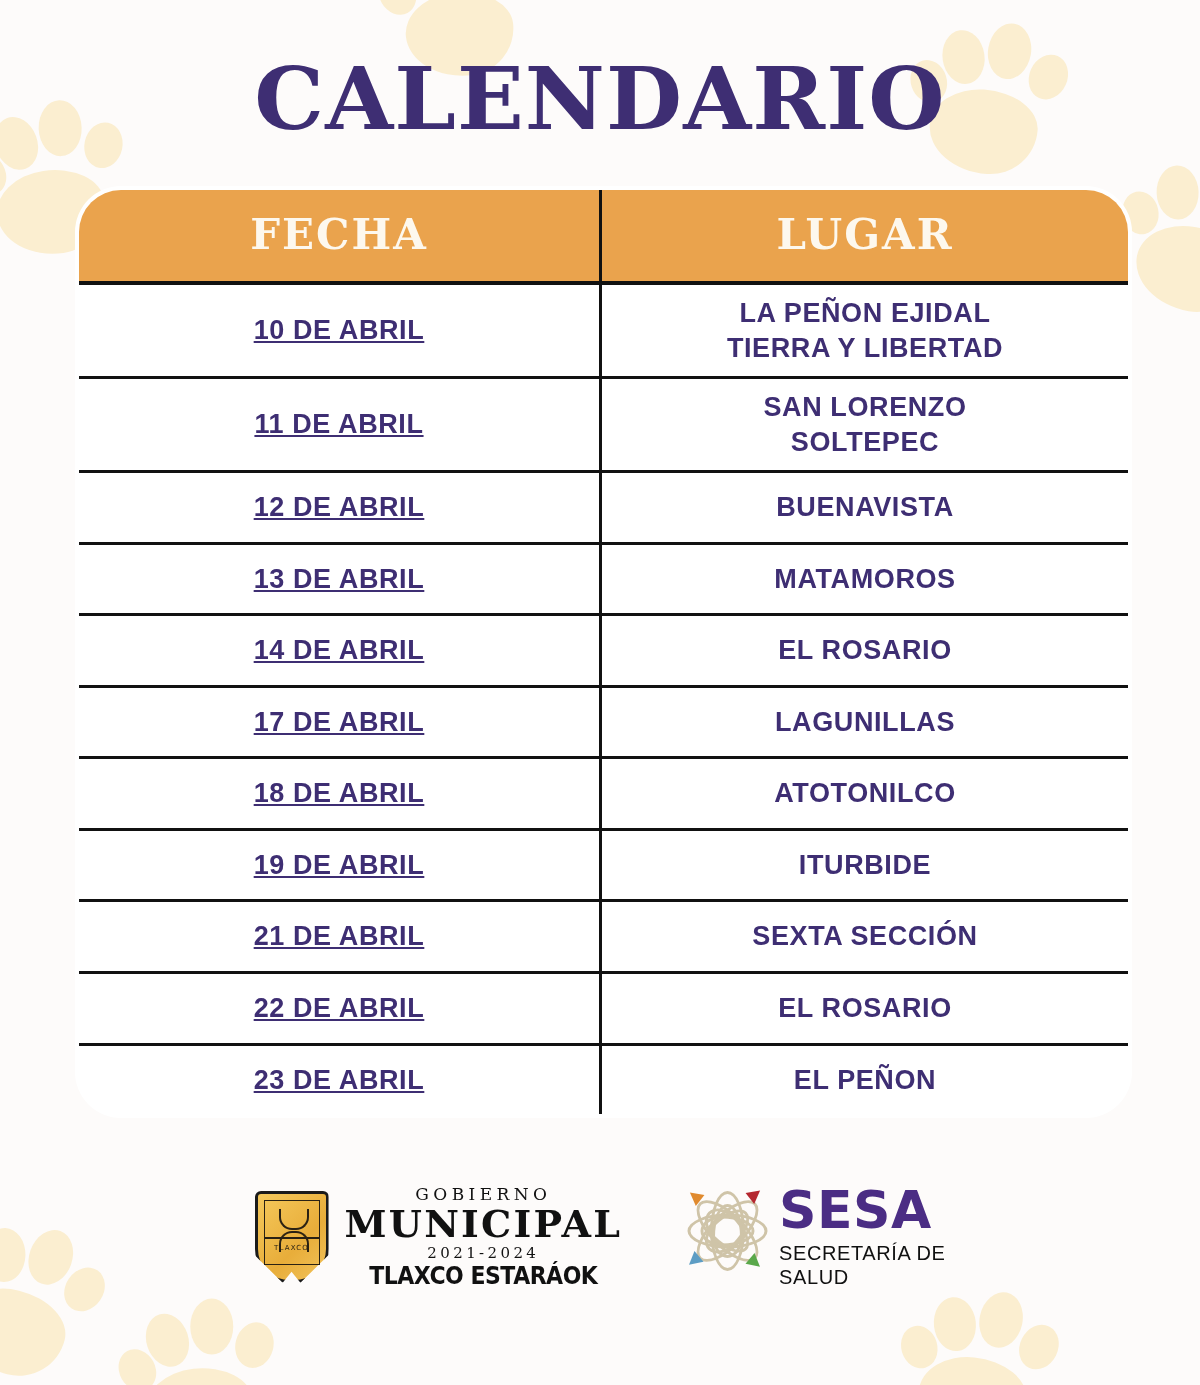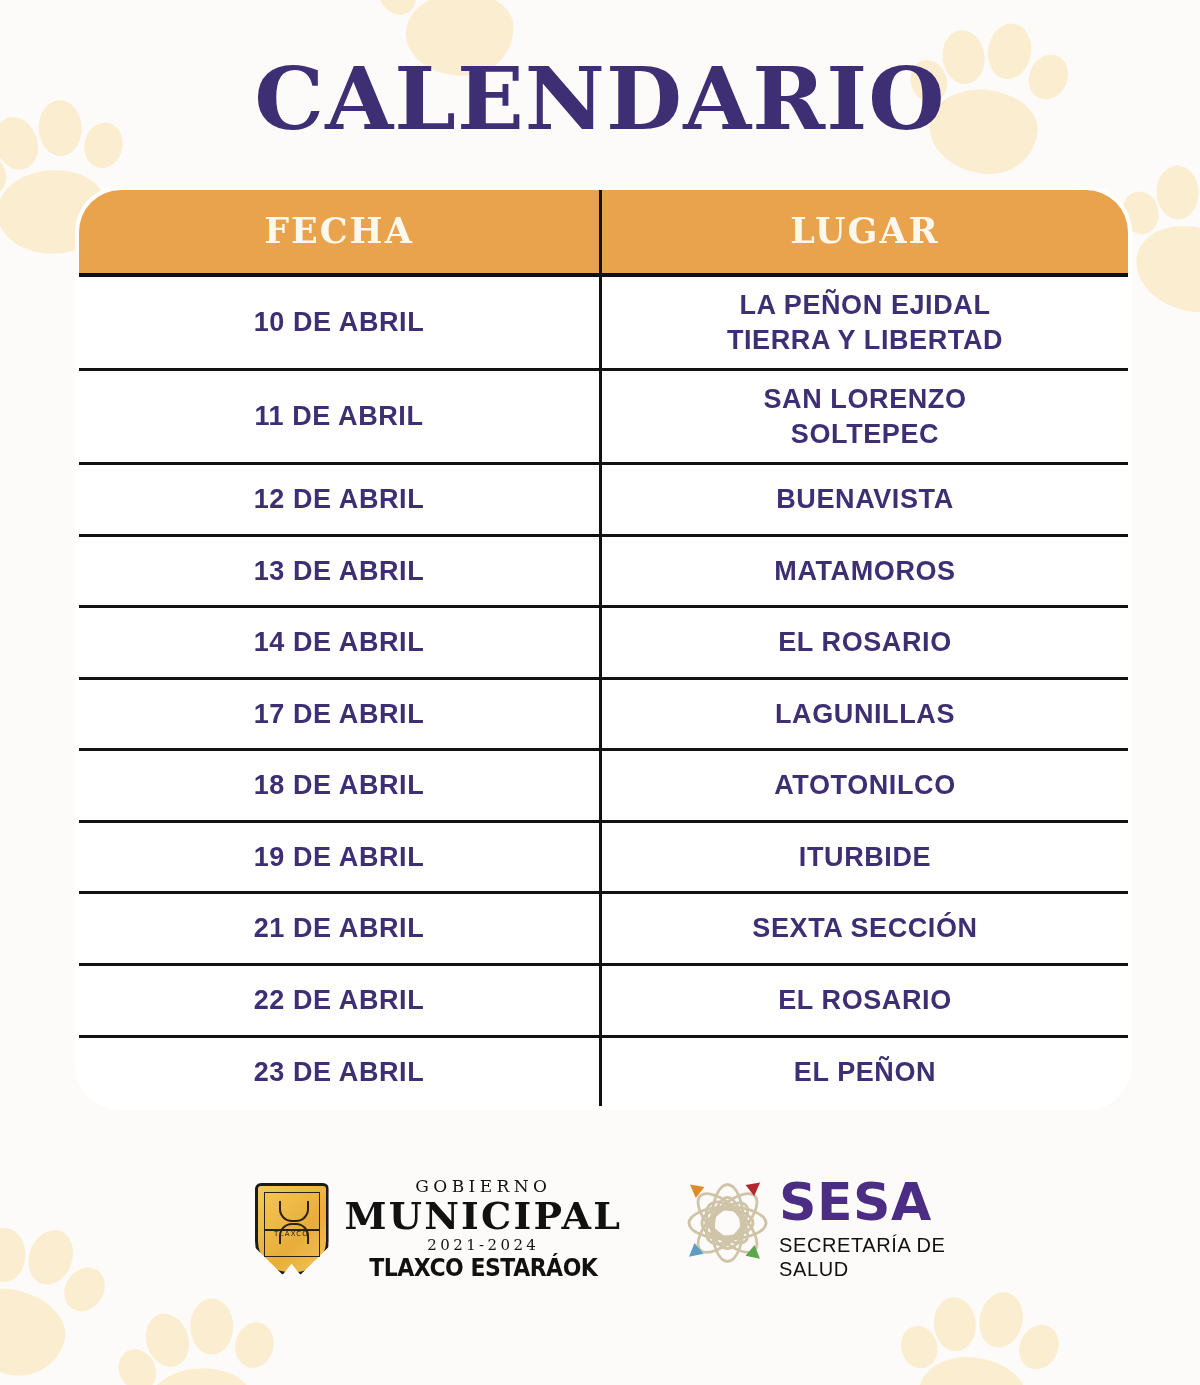--- a/index.html
+++ b/index.html
@@ -85,42 +85,42 @@
     overflow: hidden;
   }
   table.cal tr:first-child th:first-child { border-top-left-radius: 42px; }
   table.cal tr:first-child th:last-child  { border-top-right-radius: 42px; }
 
   table.cal th {
     background: #eaa34d;
     color: #fdf8ee;
     font-family: "DejaVu Serif", "Liberation Serif", serif;
     font-weight: bold;
-    font-size: 35px;
+    font-size: 42px;
     letter-spacing: 2px;
     padding: 20px 0 22px;
     border-bottom: 4px solid #111;
     text-align: center;
   }
   table.cal th.col-fecha { width: 520px; border-right: 3px solid #111; }
   table.cal th.col-lugar { width: 526px; }
 
   table.cal td {
     color: #3e2e73;
     font-family: "Liberation Sans", sans-serif;
     font-weight: bold;
     font-size: 27px;
     letter-spacing: 0.6px;
     text-align: center;
     padding: 17px 10px;
     border-bottom: 3px solid #111;
     line-height: 1.28;
     vertical-align: middle;
   }
-  table.cal td.fecha { border-right: 3px solid #111; }
+  table.cal td.fecha { border-right: 3px solid #111; text-decoration: underline; }
   table.cal tr:last-child td { border-bottom: none; }
   table.cal td.two-line { padding: 11px 10px; }
 
   
   .footer {
     position: relative;
     z-index: 2;
     margin-top: 66px;
     display: flex;
     justify-content: center;
@@ -162,21 +162,21 @@
   .shield-glyph::before, .shield-glyph::after {
     content: "";
     position: absolute;
     left: 0; width: 26px; height: 19px;
     border: 2.5px solid #2a2113;
   }
   .shield-glyph::before { top: 0;  border-top: none;    border-radius: 0 0 13px 13px; }
   .shield-glyph::after  { top: 22px; border-bottom: none; border-radius: 13px 13px 0 0; }
   .shield-word {
     position: absolute;
-    left: 0; right: 0; bottom: 37px;
+    left: 0; right: 0; bottom: 31px;
     text-align: center;
     font-family: "DejaVu Sans", sans-serif;
     font-size: 7px;
     letter-spacing: 1.2px;
     color: #2a2113;
   }
 
   .gob-text { line-height: 1; }
   .gob-1 {
     font-family: "DejaVu Serif", "Liberation Serif", serif;

